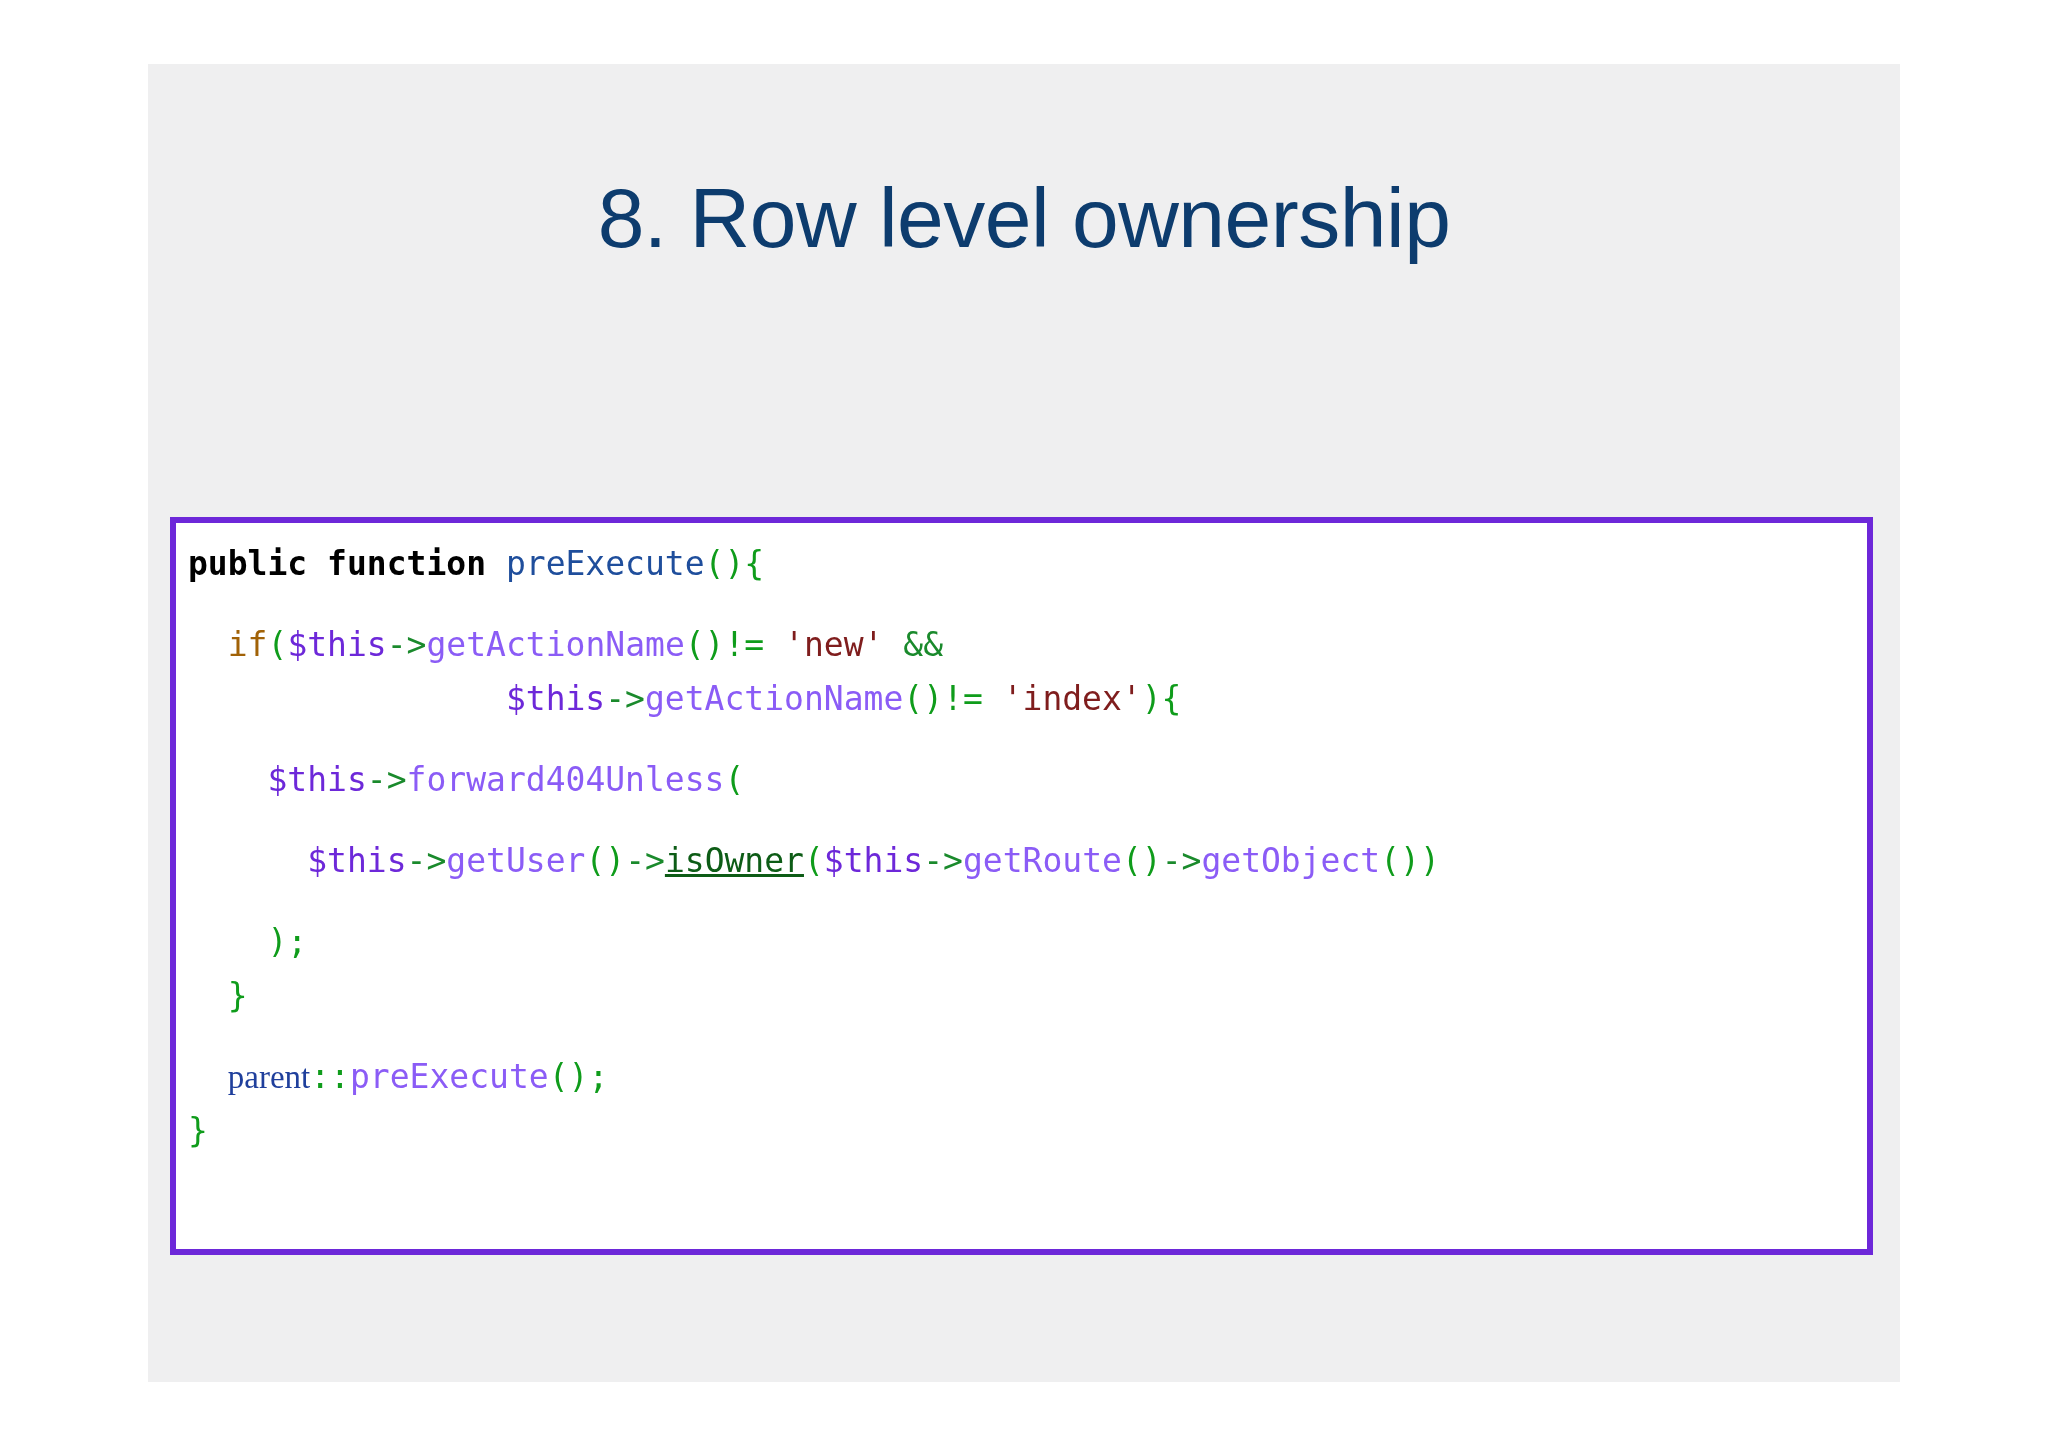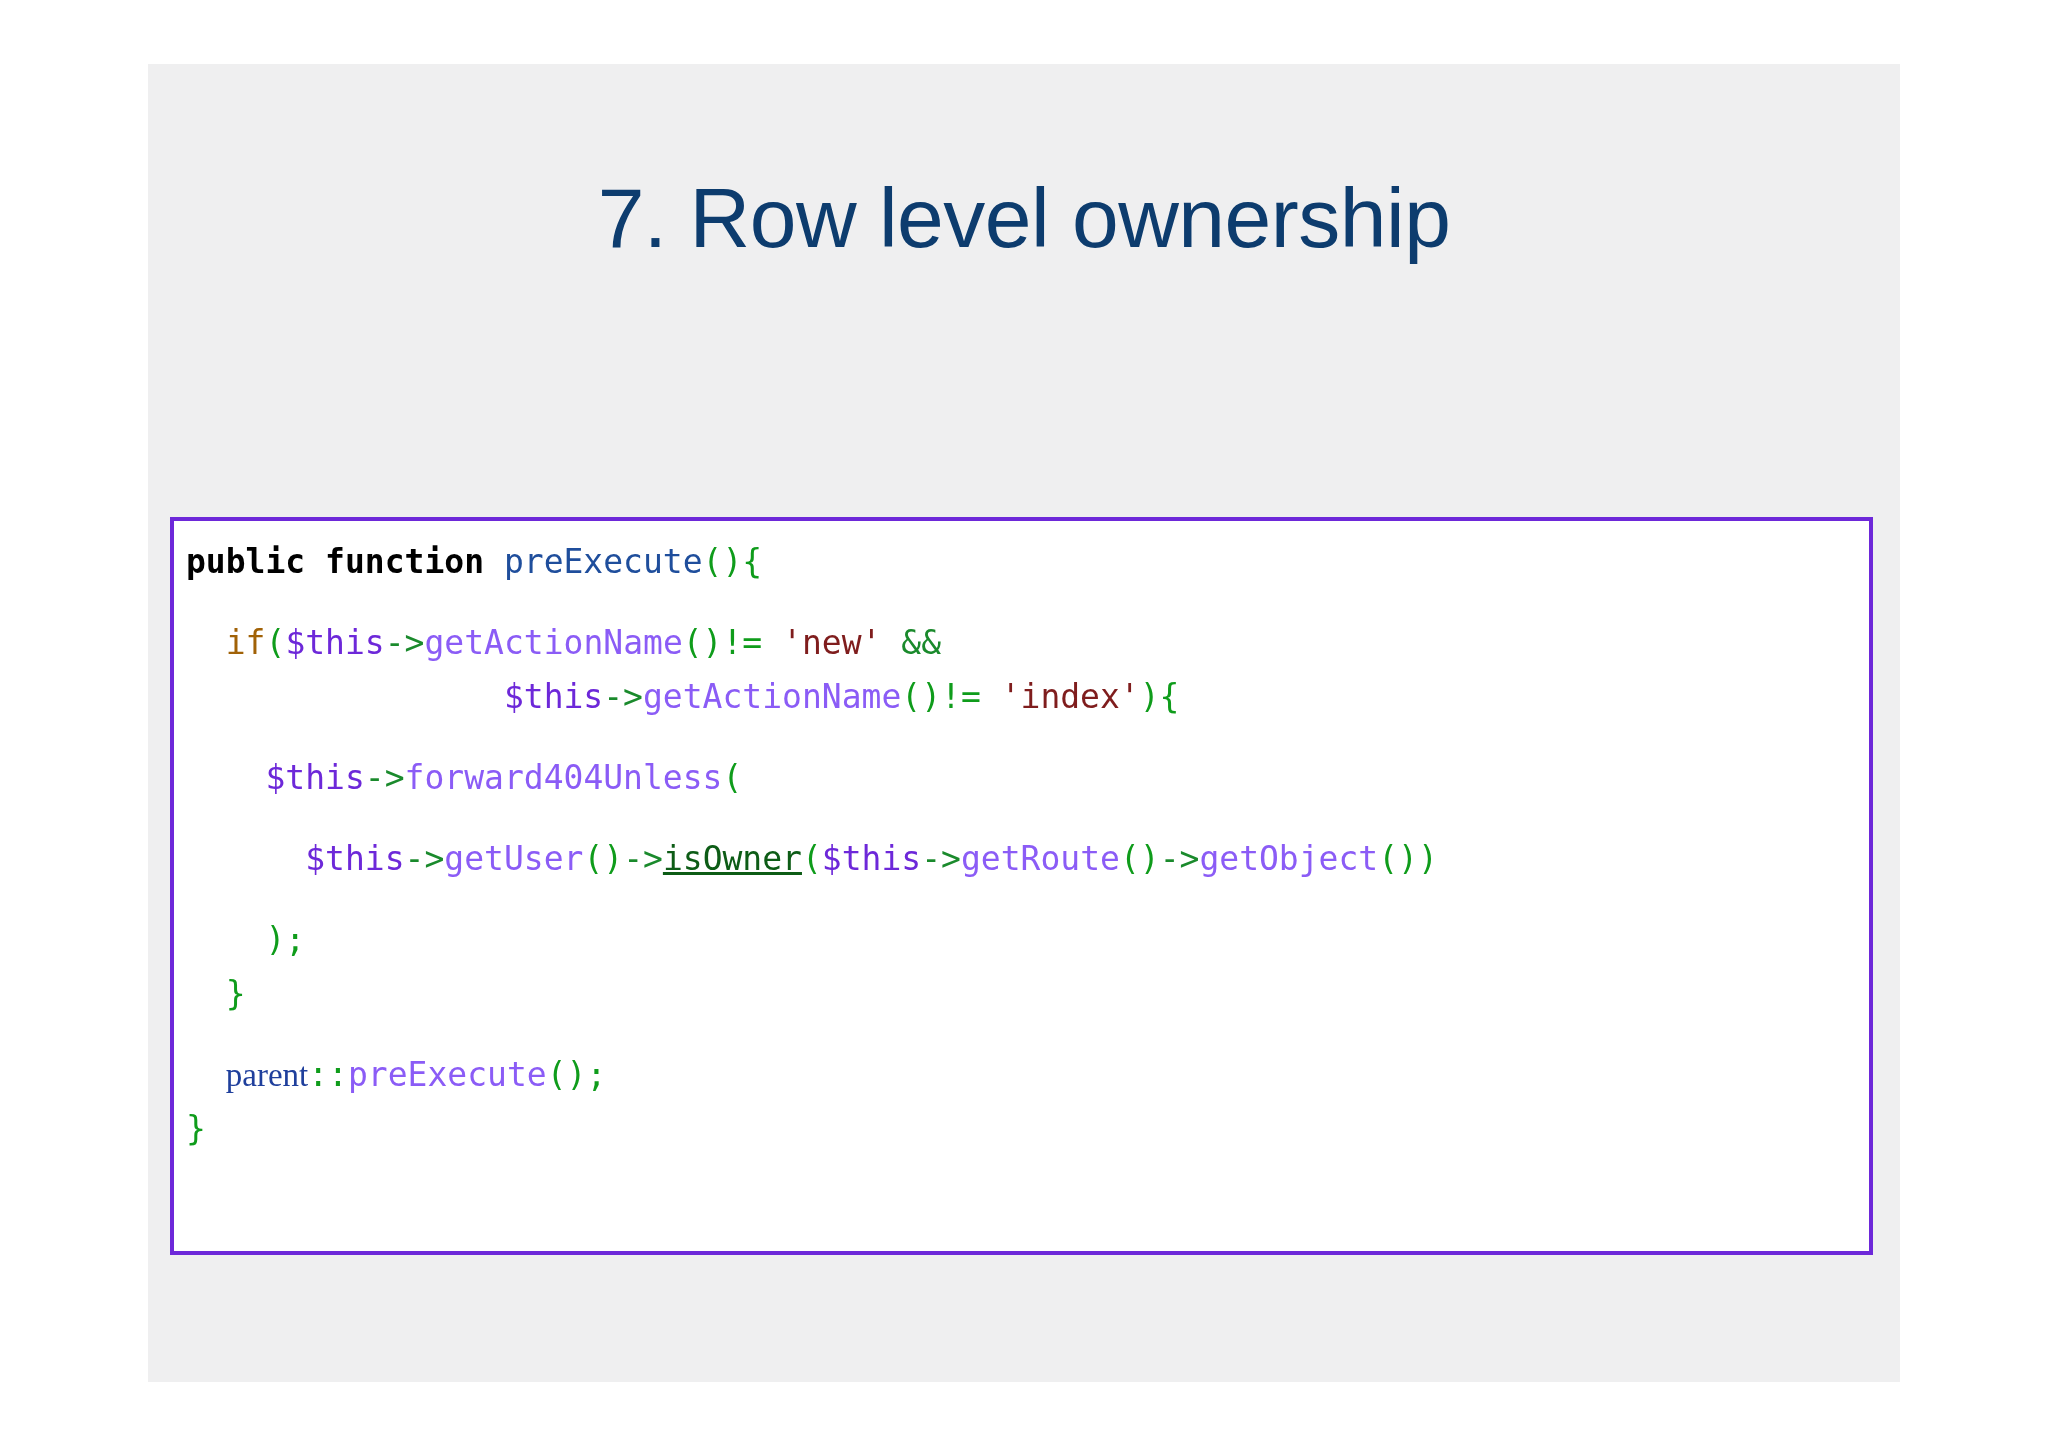--- a/index.html
+++ b/index.html
@@ -68,21 +68,21 @@
   }
 
   
   .code-box {
     position: absolute;
     left: 22px;
     top: 453px;
     width: 1703px;
     height: 738px;
     background: #ffffff;
-    border: 4px solid #6d28d9;
+    border: 6px solid #6d28d9;
     box-sizing: border-box;
     overflow: hidden;
   }
   .code {
     font-family: "DejaVu Sans Mono", "Liberation Mono", monospace;
     font-size: 33px;
     line-height: 54px;
     white-space: pre;
     padding: 14px 0 0 12px;
     color: #111111;
@@ -103,20 +103,20 @@
   .t-op      { color: #0f9c1b; }
   .t-amp     { color: #1a8a2c; }
   .t-ul      { color: #0d5c16; text-decoration: underline; margin-top: 46px; }
   .t-parent  { color: #1f3f9c; font-family: Liberation Serif, serif; }
 </style>
 </head>
 <body>
 
 <div id="slide">
 
-  <div class="slide-title">7. Row level ownership</div>
+  <div class="slide-title">8. Row level ownership</div>
 
 
   <div class="code-box">
     <div class="code"><span class="ln"><span class="t-kw">public function</span> <span class="t-fnblue">preExecute</span><span class="t-punc">()</span><span class="t-punc">{</span></span><span class="spacer"></span><span class="ln">  <span class="t-if">if</span><span class="t-punc">(</span><span class="t-var">$this</span><span class="t-arrow">-&gt;</span><span class="t-method">getActionName</span><span class="t-punc">()</span><span class="t-op">!=</span> <span class="t-str">'new'</span> <span class="t-amp">&amp;&amp;</span></span><span class="ln">                <span class="t-var">$this</span><span class="t-arrow">-&gt;</span><span class="t-method">getActionName</span><span class="t-punc">()</span><span class="t-op">!=</span> <span class="t-str">'index'</span><span class="t-punc">)</span><span class="t-punc">{</span></span><span class="spacer"></span><span class="ln">    <span class="t-var">$this</span><span class="t-arrow">-&gt;</span><span class="t-method">forward404Unless</span><span class="t-punc">(</span></span><span class="spacer"></span><span class="ln">      <span class="t-var">$this</span><span class="t-arrow">-&gt;</span><span class="t-method">getUser</span><span class="t-punc">()</span><span class="t-arrow">-&gt;</span><span class="t-ul">isOwner</span><span class="t-punc">(</span><span class="t-var">$this</span><span class="t-arrow">-&gt;</span><span class="t-method">getRoute</span><span class="t-punc">()</span><span class="t-arrow">-&gt;</span><span class="t-method">getObject</span><span class="t-punc">())</span></span><span class="spacer"></span><span class="ln">    <span class="t-punc">);</span></span><span class="ln">  <span class="t-punc">}</span></span><span class="spacer"></span><span class="ln">  <span class="t-parent">parent</span><span class="t-punc">::</span><span class="t-method">preExecute</span><span class="t-punc">();</span></span><span class="ln"><span class="t-punc">}</span></span></div>
   </div>
 
 </div>
 
 </body></html>

